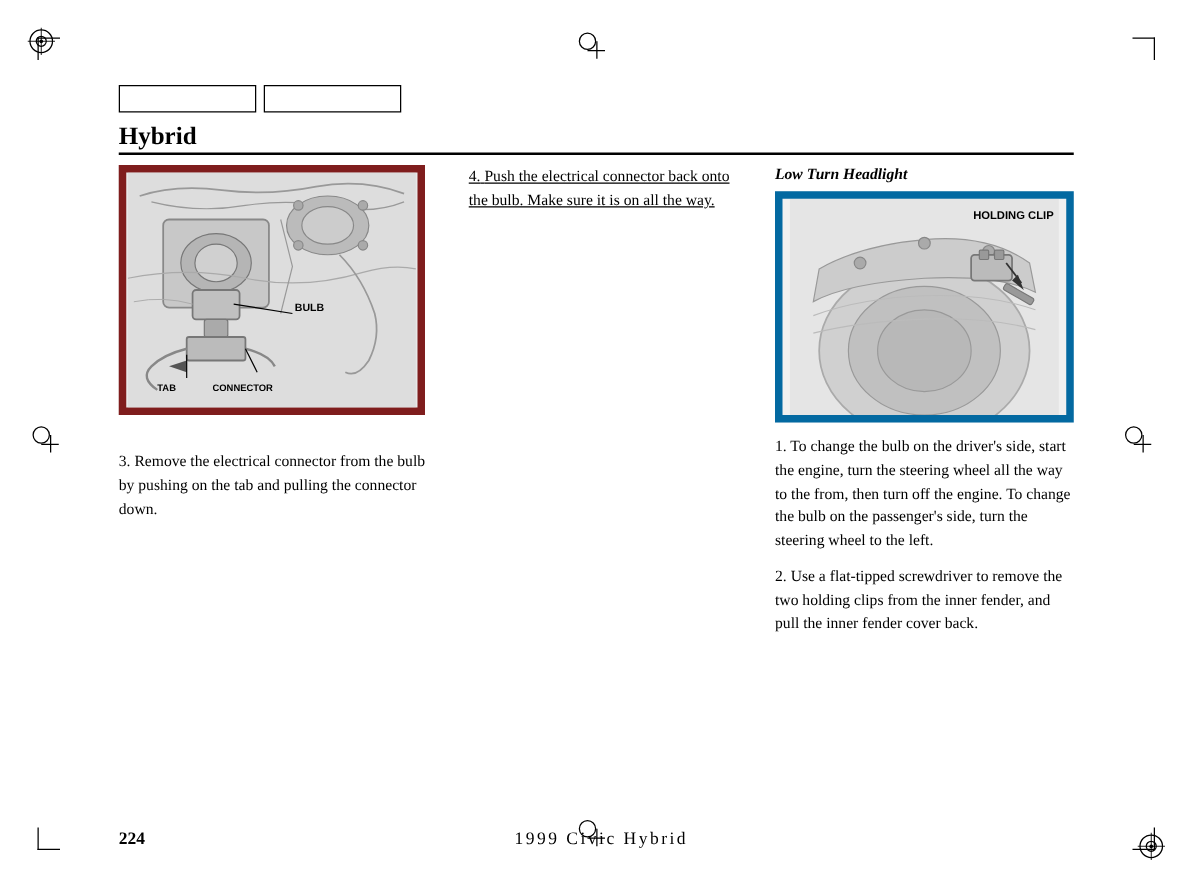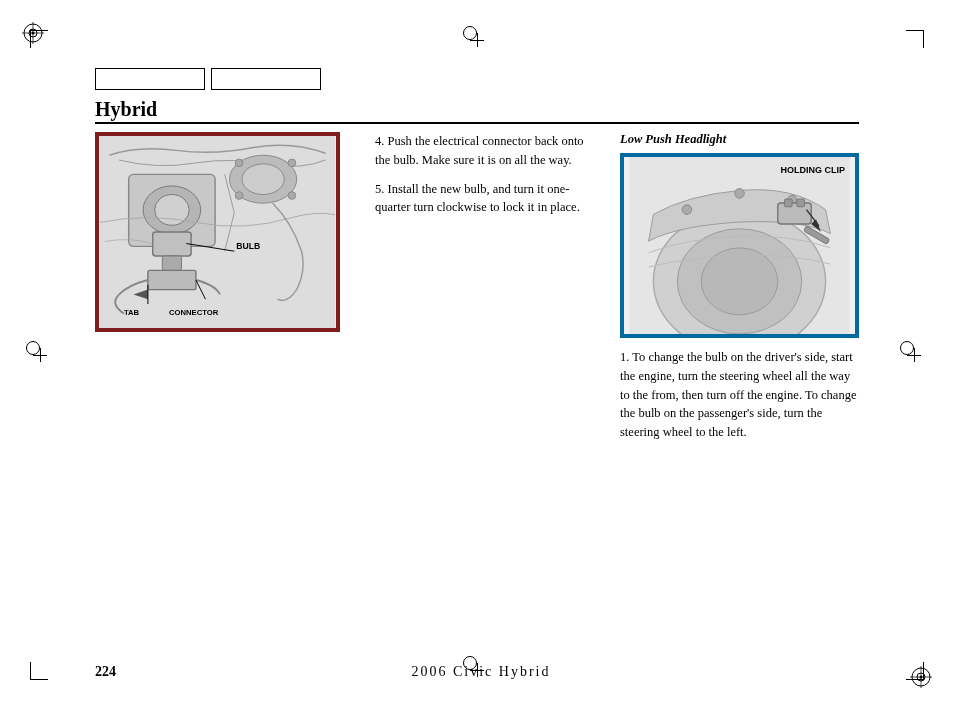--- a/index.html
+++ b/index.html
@@ -114,21 +114,21 @@
       width: 270px;
       flex-shrink: 0;
       padding-right: 12px;
     }
 
     
     .diagram-box {
       width: 245px;
       height: 200px;
       background: #e8e8e8;
-      border: 4px solid #7f1d1d;
+      border: 6px solid #7f1d1d;
       position: relative;
       overflow: hidden;
       margin-bottom: 28px;
     }
 
     .diagram-svg {
       width: 100%;
       height: 100%;
     }
 
@@ -136,20 +136,21 @@
       font-size: 12.5px;
       line-height: 1.5;
       margin-bottom: 10px;
     }
 
     
     .mid-col {
       width: 245px;
       flex-shrink: 0;
       padding: 0 10px;
+      text-decoration: underline;
     }
 
     
     .right-col {
       flex: 1;
       padding-left: 10px;
     }
 
     
     .headlight-section {
@@ -160,21 +161,21 @@
       font-style: italic;
       font-size: 12.5px;
       font-weight: bold;
       margin-bottom: 6px;
     }
 
     .headlight-diagram {
       width: 100%;
       height: 185px;
       background: #f0f0f0;
-      border: 4px solid #0369a1;
+      border: 6px solid #0369a1;
       position: relative;
       overflow: hidden;
       margin-bottom: 10px;
     }
 
     .holding-clip-label {
       position: absolute;
       top: 8px;
       right: 10px;
       font-size: 9px;
@@ -299,36 +300,36 @@
         <line x1="100" y1="150" x2="110" y2="170" stroke="#000" stroke-width="1"></line>
 
         <text x="142" y="118" font-family="Arial" font-size="9" font-weight="bold" fill="#000">BULB</text>
 
         <text x="25" y="186" font-family="Arial" font-size="8" font-weight="bold" fill="#000">TAB</text>
         <text x="72" y="186" font-family="Arial" font-size="8" font-weight="bold" fill="#000">CONNECTOR</text>
       </svg>
     </div>
 
 
+    <div class="step-text">
+      <span>3.</span>
+      <span>Remove the electrical connector from the bulb by pushing on the tab and pulling the connector down.</span>
+    </div>
   </div>
 
   <div class="mid-col">
     <div class="step-text">
       <span>4.</span>
       <span>Push the electrical connector back onto the bulb. Make sure it is on all the way.</span>
     </div>
-    <div class="step-text">
-      <span>5.</span>
-      <span>Install the new bulb, and turn it one-quarter turn clockwise to lock it in place.</span>
-    </div>
   </div>
 
   <div class="right-col">
     <div class="headlight-section">
-      <div class="headlight-title">Low Push Headlight</div>
+      <div class="headlight-title">Low Turn Headlight</div>
 
       <div class="headlight-diagram">
         <svg width="100%" height="100%" viewBox="0 0 230 185" xmlns="http://www.w3.org/2000/svg">
           <rect width="230" height="185" fill="#e5e5e5"></rect>
 
           <ellipse cx="115" cy="130" rx="90" ry="75" fill="#d0d0d0" stroke="#aaa" stroke-width="1.5"></ellipse>
           <ellipse cx="115" cy="130" rx="65" ry="55" fill="#c0c0c0" stroke="#999" stroke-width="1"></ellipse>
           <ellipse cx="115" cy="130" rx="40" ry="35" fill="#b8b8b8" stroke="#999" stroke-width="1"></ellipse>
 
           <path d="M25,60 Q60,40 115,35 Q170,30 205,55 L210,80 Q180,65 115,68 Q50,72 20,88 Z" fill="#ccc" stroke="#999" stroke-width="1"></path>
@@ -351,21 +352,25 @@
         </svg>
         
         <div class="holding-clip-label">HOLDING CLIP</div>
       </div>
     </div>
 
     <div class="step-text">
       <span>1.</span>
       <span>To change the bulb on the driver's side, start the engine, turn the steering wheel all the way to the from, then turn off the engine. To change the bulb on the passenger's side, turn the steering wheel to the left.</span>
     </div>
+    <div class="step-text">
+      <span>2.</span>
+      <span>Use a flat-tipped screwdriver to remove the two holding clips from the inner fender, and pull the inner fender cover back.</span>
+    </div>
   </div>
 
 </div>
 
 <div class="footer">
   <span class="page-number">224</span>
-  <span class="footer-center">2006  Civic  Hybrid</span>
+  <span class="footer-center">1999  Civic  Hybrid</span>
   <span></span>
 </div>
 
 </body></html>

